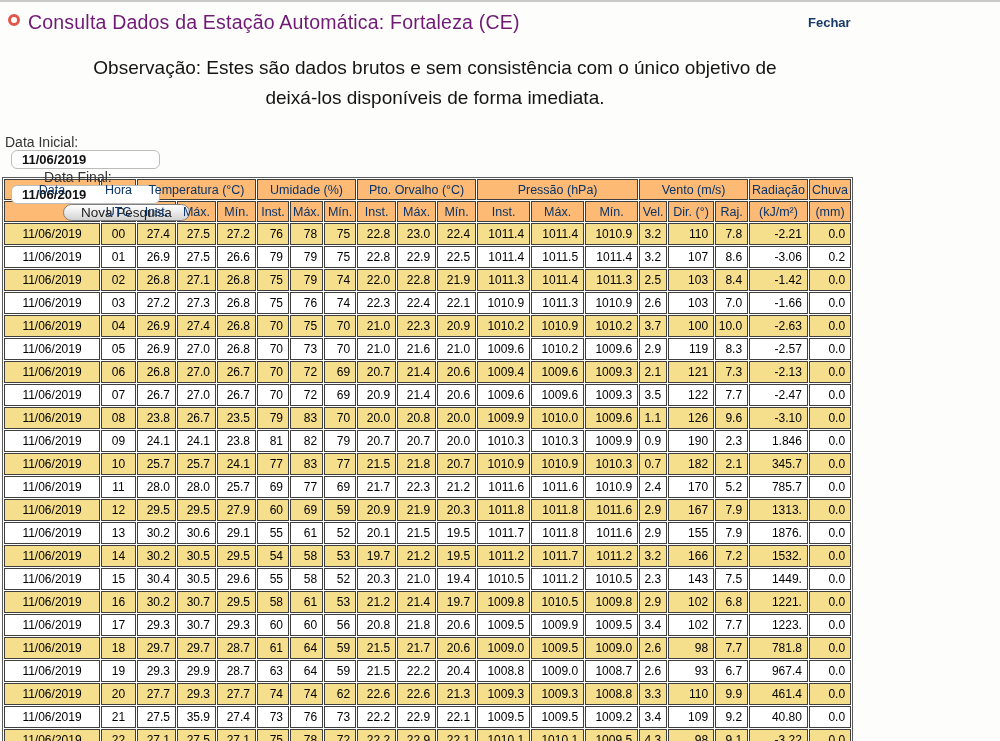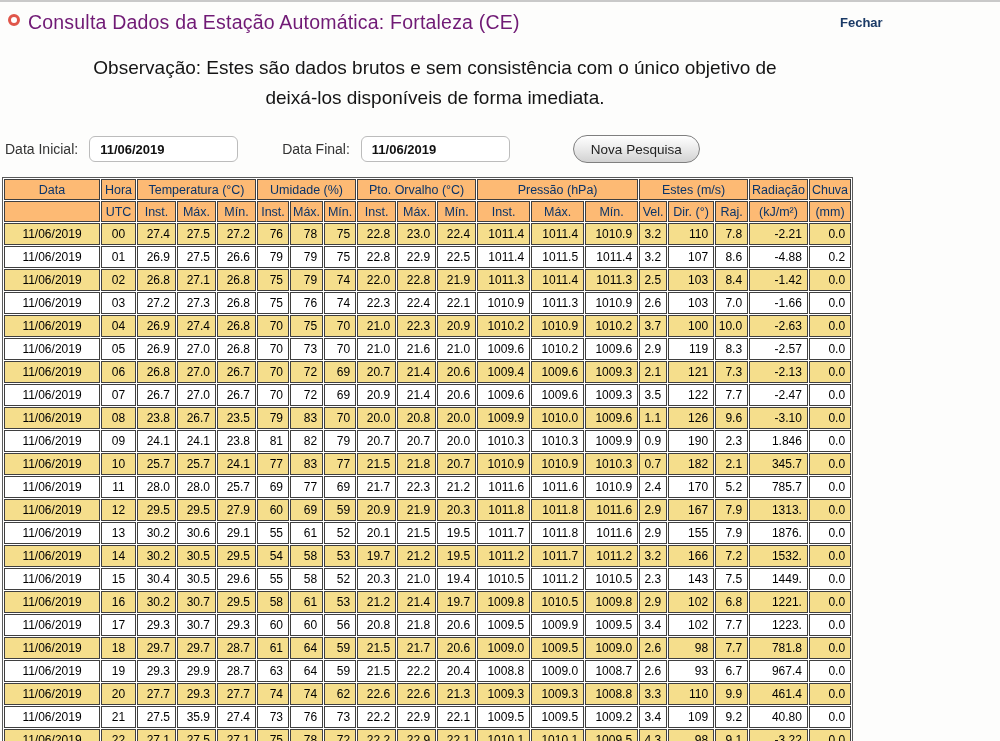--- a/index.html
+++ b/index.html
@@ -16,35 +16,35 @@
   .bullet-icon {
     display: inline-block; width: 6px; height: 6px;
     border: 3px solid #e0564a; border-radius: 50%;
     background: #fff; vertical-align: 3px; margin-right: 8px;
   }
   .page-title {
     display: inline; font-size: 19.5px; font-weight: normal;
     color: #701a75; letter-spacing: 0.2px;
   }
   .close-link {
-    position: absolute; left: 840px; top: 13px;
+    position: absolute; left: 808px; top: 13px;
     font-size: 13px; font-weight: bold; color: #1a3a66;
     text-decoration: none; cursor: pointer;
   }
 
   
   .observation {
     width: 870px; margin-top: 12px; text-align: center;
     font-size: 19px; color: #141414; line-height: 30px;
   }
 
   
   .query-form {
     margin-top: 21px; height: 30px;
-    display: flex; align-items: center;
+    display: flex; align-items: flex-start; flex-direction: column;
   }
   .form-label { font-size: 14px; color: #333; }
   .lbl-start { margin-left: 5px; }
   .lbl-end   { margin-left: 44px; }
   .date-input {
     margin-left: 11px; width: 132px; height: 22px;
     border: 1px solid #bcbcbc; border-radius: 6px;
     font-family: "Liberation Sans", sans-serif;
     font-size: 13px; font-weight: bold; color: #111;
     padding: 1px 5px 1px 10px; background: #fff; outline: none;
@@ -125,21 +125,21 @@
       <col style="width:39px">
   </colgroup>
   <thead>
       <tr>
         <th colspan="1">Data</th>
         <th colspan="1">Hora</th>
         <th colspan="3">Temperatura (°C)</th>
         <th colspan="3">Umidade (%)</th>
         <th colspan="3">Pto. Orvalho (°C)</th>
         <th colspan="3">Pressão (hPa)</th>
-        <th colspan="3">Estes (m/s)</th>
+        <th colspan="3">Vento (m/s)</th>
         <th colspan="1">Radiação</th>
         <th colspan="1">Chuva</th>
       </tr>
       <tr>
         <th></th>
         <th>UTC</th>
         <th>Inst.</th>
         <th>Máx.</th>
         <th>Mín.</th>
         <th>Inst.</th>
@@ -191,21 +191,21 @@
         <td class="num">75</td>
         <td class="num">22.8</td>
         <td class="num">22.9</td>
         <td class="num">22.5</td>
         <td class="num">1011.4</td>
         <td class="num">1011.5</td>
         <td class="num">1011.4</td>
         <td class="num">3.2</td>
         <td class="num">107</td>
         <td class="num">8.6</td>
-        <td class="num">-4.88</td>
+        <td class="num">-3.06</td>
         <td class="num">0.2</td>
       </tr>
       <tr class="odd">
         <td class="ctr">11/06/2019</td>
         <td class="ctr">02</td>
         <td class="num">26.8</td>
         <td class="num">27.1</td>
         <td class="num">26.8</td>
         <td class="num">75</td>
         <td class="num">79</td>

